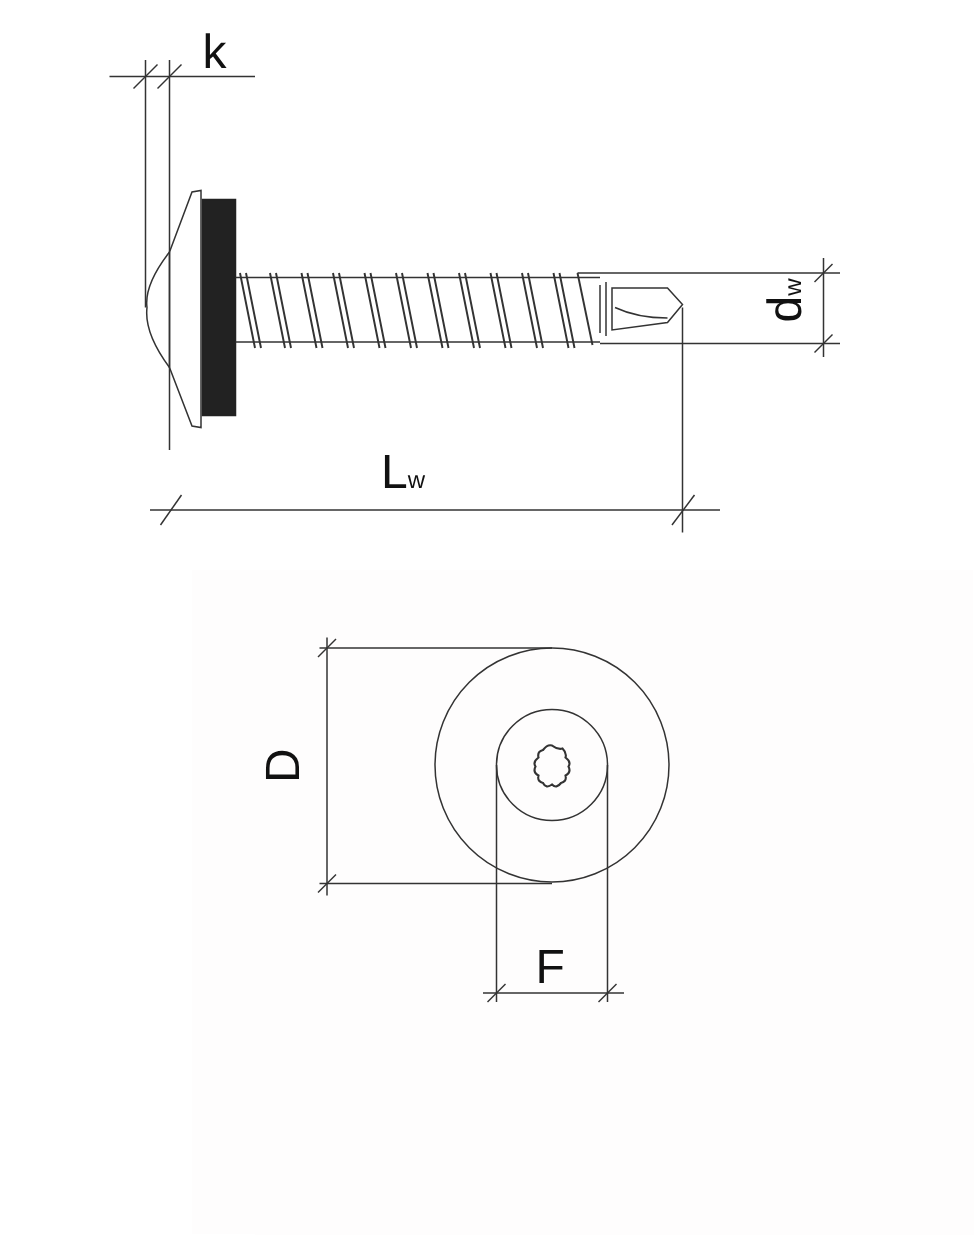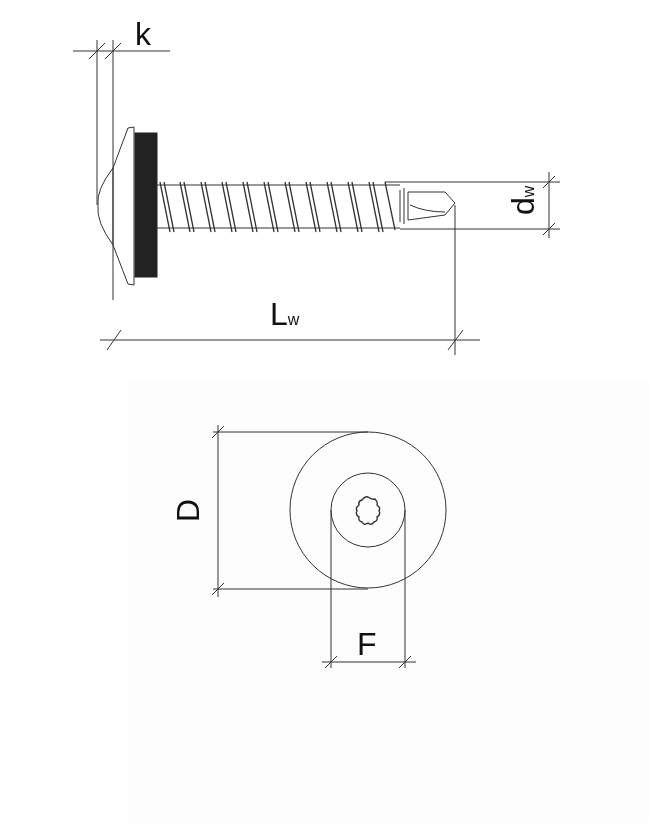--- a/index.html
+++ b/index.html
@@ -95,20 +95,20 @@
       </g>
     </g>
   </svg>
 
   <span class="lbl big" style="left:135px; top:18px;">k</span>
 
   <span style="position:absolute; left:507px; top:215px; transform:rotate(-90deg); transform-origin:0 0; white-space:nowrap;">
     <span class="lbl big" style="position:static;">d</span><span class="lbl sub" style="position:static;">w</span>
   </span>
 
-  <span style="position:absolute; left:270px; top:298px; white-space:nowrap;">
+  <span style="position:absolute; left:254px; top:298px; white-space:nowrap;">
     <span class="lbl big" style="position:static;">L</span><span class="lbl sub" style="position:static;">w</span>
   </span>
 
   <span class="lbl big" style="left:172px; top:522px; transform:rotate(-90deg); transform-origin:0 0;">D</span>
 
   <span class="lbl big" style="left:357px; top:628px;">F</span>
 </div>
 
 </body></html>

